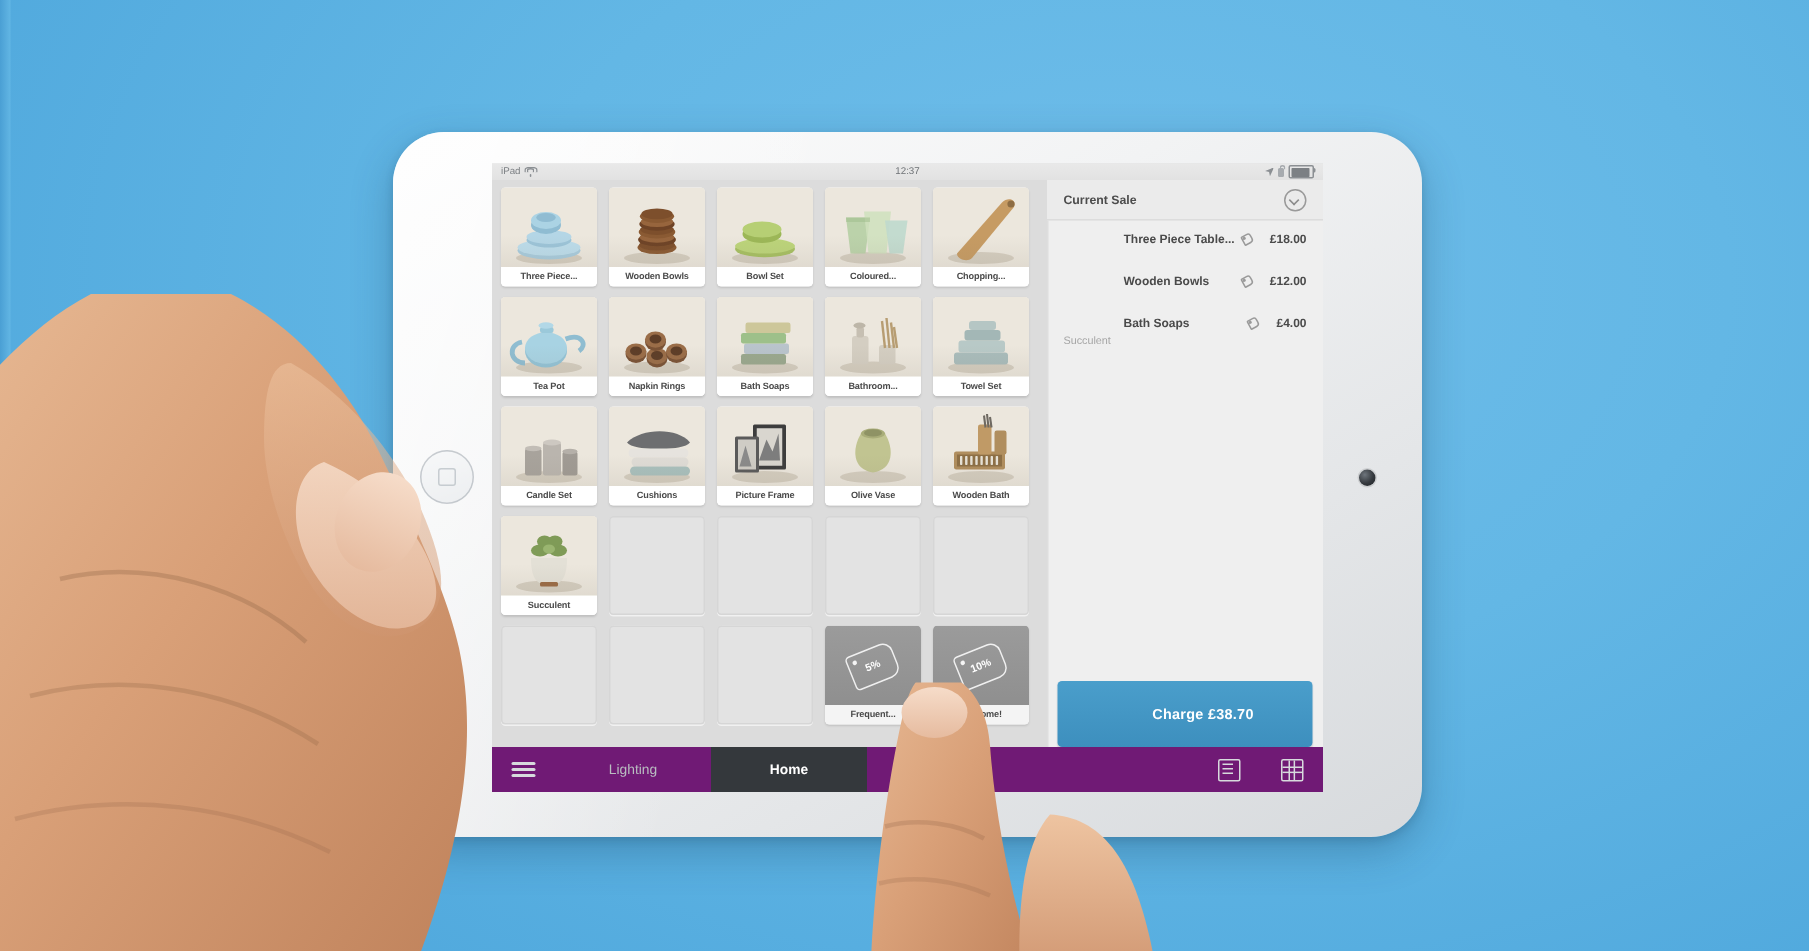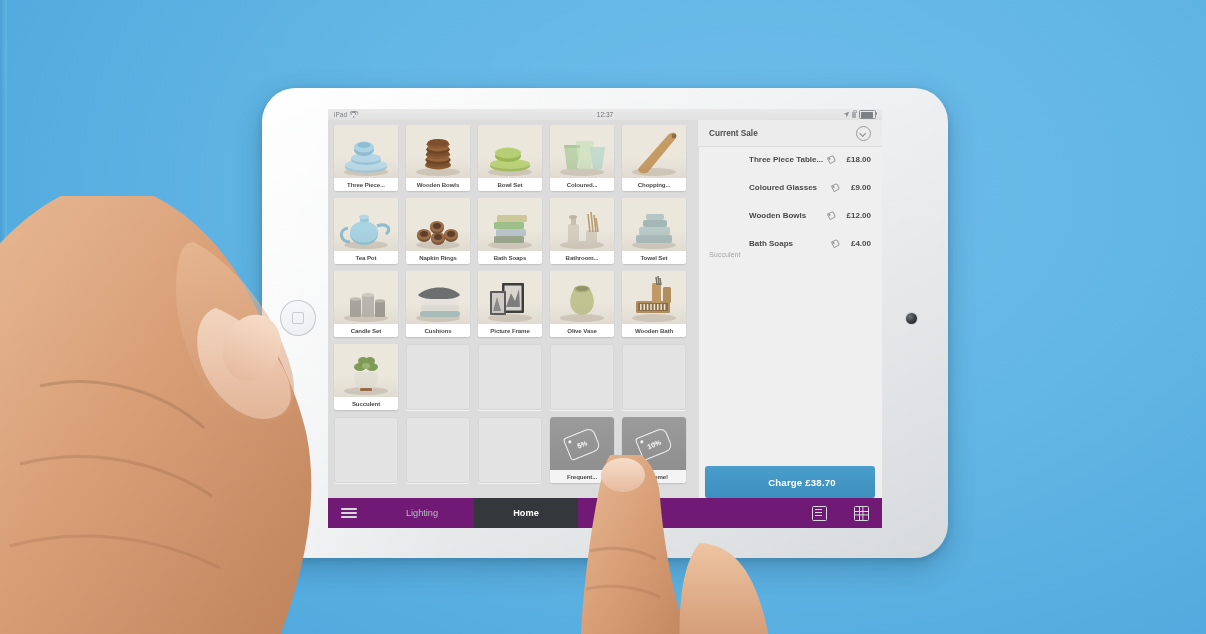--- a/index.html
+++ b/index.html
@@ -121,21 +121,21 @@
     border-right:1.1px solid #8d8d8d;border-bottom:1.1px solid #8d8d8d;transform:rotate(45deg);}
   #sale-lines{padding:0 11px;}
   .sale-row{display:flex;align-items:flex-start;padding:8px 0 0;min-height:20px;}
   .sale-row .name{font-size:8px;color:#4a4a4a;font-weight:bold;flex:1;white-space:nowrap;overflow:hidden;margin-left:40px;}
   .sale-row .sub{font-size:7.2px;color:#a6a6a6;margin-top:2px;}
   .sale-row .amt{font-size:8px;color:#4a4a4a;font-weight:bold;display:flex;align-items:center;gap:12px;white-space:nowrap;justify-content:space-between;}
   .tag-ico{width:7px;height:7px;position:relative;display:inline-block;transform:rotate(-28deg);}
   .tag-ico:before{content:"";position:absolute;inset:0;border:1px solid #9a9a9a;border-radius:1px 2.5px 2.5px 1px;}
   .tag-ico:after{content:"";position:absolute;left:1.2px;top:1.2px;width:1.4px;height:1.4px;border-radius:50%;background:#9a9a9a;}
   #charge-btn{
-    position:absolute;left:7px;right:7px;bottom:30px;height:32px;border-radius:3px;
+    position:absolute;left:7px;right:7px;bottom:30px;height:44px;border-radius:3px;
     background:linear-gradient(#4a9ecb,#3d8fbe);color:#fff;font-size:9.6px;font-weight:bold;
     display:flex;align-items:center;justify-content:center;letter-spacing:.2px;
     box-shadow:0 1px 1px rgba(0,0,0,.12);
     padding-left:24px;
   }
 
   
   #tabbar{
     position:absolute;left:0;right:0;bottom:0;height:30px;background:#701a75;
     display:flex;align-items:center;color:#e8e8e8;
@@ -463,29 +463,20 @@
         <span class="chev-circle"></span>
       </div>
       <div id="sale-lines">
           <div class="sale-row">
             <div style="flex: 1 1 0%;">
               <div class="name">Three Piece Table...</div>
             </div>
             <div class="amt">
               <span class="tag-ico"></span>
               <span>£18.00</span>
-            </div>
-          </div>
-          <div class="sale-row">
-            <div style="flex: 1 1 0%;">
-              <div class="name">Coloured Glasses</div>
-            </div>
-            <div class="amt">
-              <span class="tag-ico"></span>
-              <span>£9.00</span>
             </div>
           </div>
           <div class="sale-row">
             <div style="flex: 1 1 0%;">
               <div class="name">Wooden Bowls</div>
             </div>
             <div class="amt">
               <span class="tag-ico"></span>
               <span>£12.00</span>
             </div>

